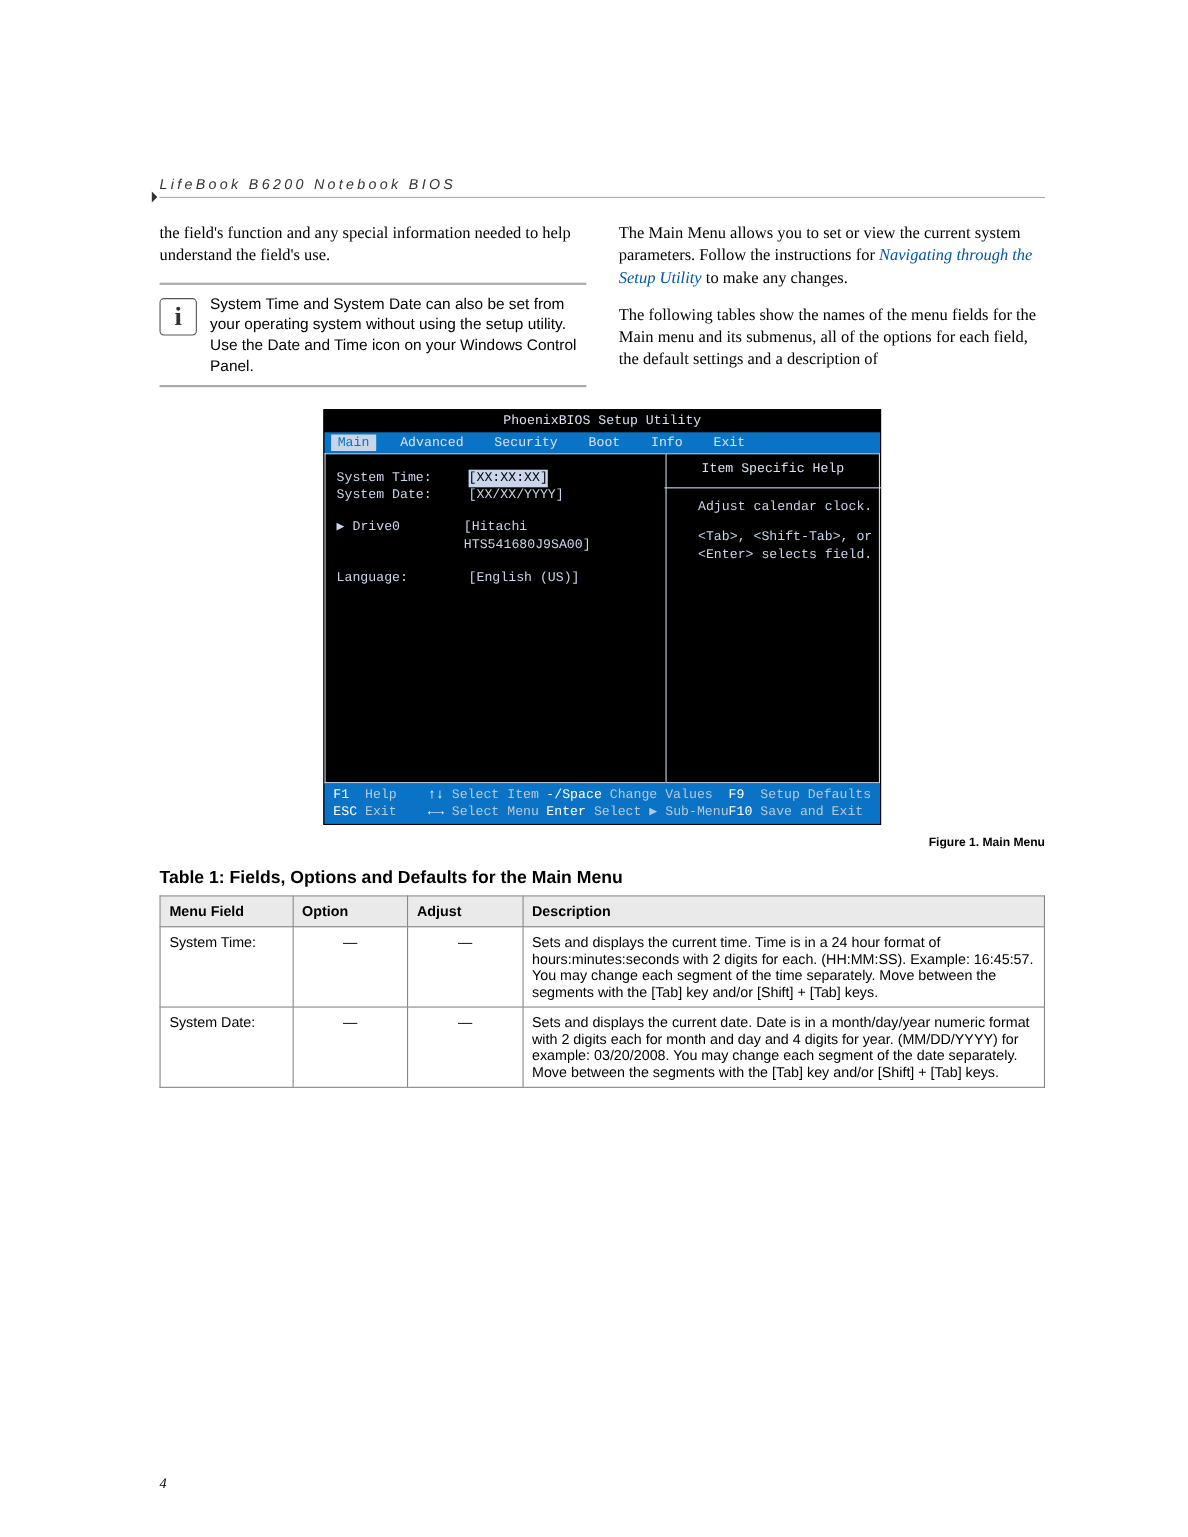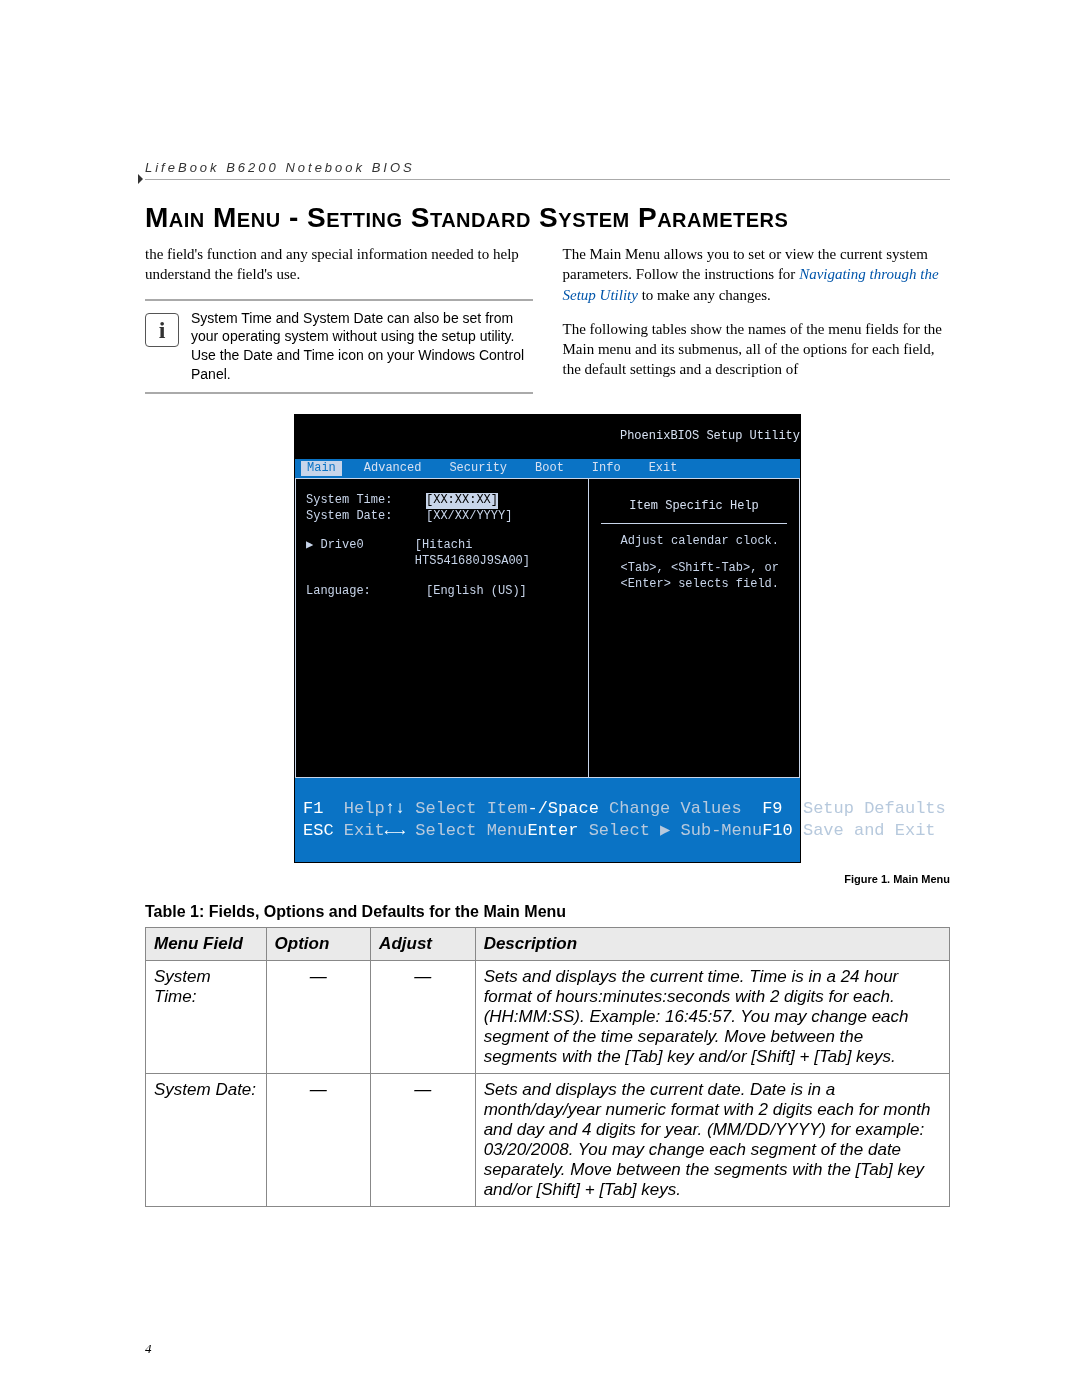--- a/index.html
+++ b/index.html
@@ -88,22 +88,22 @@
     background: #000;
     font-family: 'Courier New', monospace;
     font-size: 12px;
     line-height: 1.3;
     color: #c8d5ea;
     border: 1px solid #000;
   }
   .bios-title {
     background: #000;
     color: #d7e1f2;
-    text-align: right;
-    padding: 14px 0;
+    text-align: center;
+    padding: 2px 0;
   }
   .bios-menubar {
     background: #0a73c5;
     color: #c8d5ea;
     display: flex;
     padding: 2px 6px;
   }
   .bios-menubar .tab {
     padding: 0 14px;
     color: #d7e1f2;
@@ -121,37 +121,37 @@
   }
   .bios-left {
     flex: 1.6;
     padding: 14px 10px;
     border: 1px solid #c8d5ea;
     border-right: none;
   }
   .bios-right {
     flex: 1;
     border: 1px solid #c8d5ea;
-    padding: 20px;
+    padding: 6px;
   }
   .bios-row { display: flex; }
   .bios-label { width: 120px; }
   .bios-val {}
   .bios-val.sel { background: #c8d5ea; color: #000000; padding: 0 0; white-space: pre; }
   .bios-right-title { text-align: center; color: #d7e1f2; margin-bottom: 14px; border-bottom: 1px solid #c8d5ea; padding: 0 2px 8px 2px; margin: -8px -8px 10px -8px; padding-top:8px; }
   .bios-sub { color: #c8d5ea; text-align: right; }
   .tri { color: #c8d5ea; }
   .bios-footer {
     background: #0a73c5;
     color: #d7e1f2;
-    padding: 20px 8px;
+    padding: 3px 8px;
     display: grid;
     grid-template-columns: 1.2fr 1.5fr 2fr 1.5fr;
     row-gap: 0;
-    font-size: 17px;
+    font-size: 12px;
   }
   .bios-footer .k { color: #fff; }
   .bios-footer .g { color: #b7c9dd; }
   .bios-footer span { white-space: pre; }
 
   .fig-caption {
     text-align: right;
     font-family: Arial, Helvetica, sans-serif;
     font-weight: bold;
     font-size: 11px;
@@ -160,22 +160,21 @@
   .table-caption {
     font-family: Arial, Helvetica, sans-serif;
     font-weight: bold;
     font-size: 16px;
     margin-bottom: 6px;
   }
   table.fields {
     width: 100%;
     border-collapse: collapse;
     font-family: Arial, Helvetica, sans-serif;
-    font-size: 17px;
-    font-style: italic;
+    font-size: 13px;
   }
   table.fields th, table.fields td {
     border: 1px solid #888;
     text-align: left;
     vertical-align: top;
     padding: 6px 8px;
   }
   table.fields th {
     background: #eaeaea;
     font-weight: bold;
@@ -187,21 +186,20 @@
     font-style: italic;
     font-size: 13px;
   }
 </style>
 </head>
 <body>
 
 <div class="page">
   <div class="header-line">LifeBook B6200 Notebook BIOS</div>
 
-  <h1 class="title">Main Menu - Setting Standard System Parameters</h1>
 
   <div class="two-col">
     <div class="col">
       <p>the field's function and any special information needed to help understand the field's use.</p>
       <div class="info-box">
         <div class="info-icon">i</div>
         <div>System Time and System Date can also be set from your operating system without using the setup utility. Use the Date and Time icon on your Windows Control Panel.</div>
       </div>
     </div>
     <div class="col">

